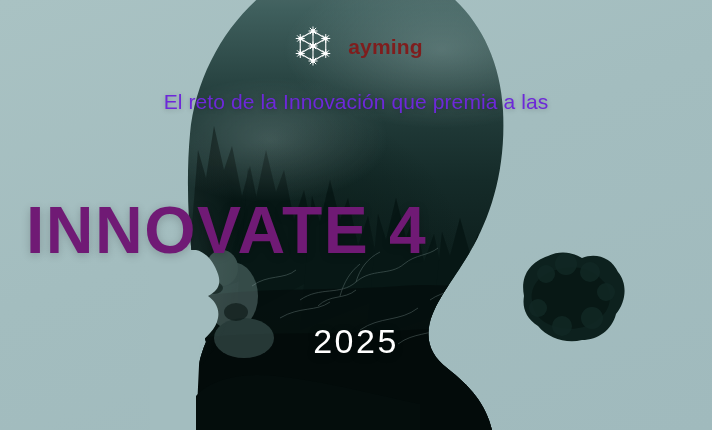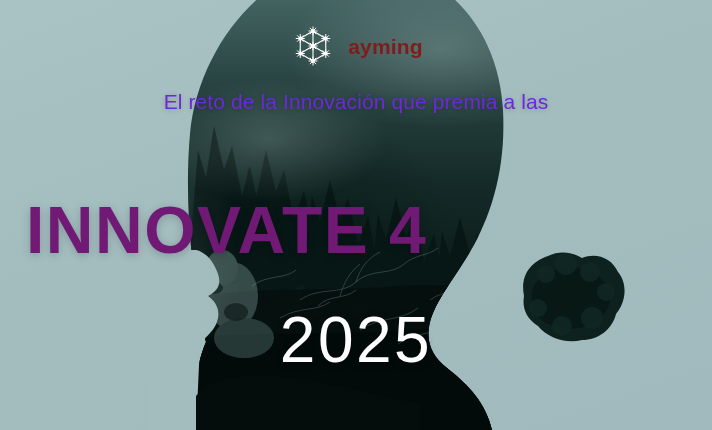--- a/index.html
+++ b/index.html
@@ -111,24 +111,24 @@
     text-shadow: 0 2px 10px rgba(0,0,0,.20);
     margin-top: 36px;
   }
   .headline .l1, .headline .l2 { display: block; }
   .headline .l2 { letter-spacing: 1.2px; }
 
   
   .year {
     position: absolute;
     left: 50%;
-    top: 308px;
+    top: 324px;
     transform: translateX(-50%);
     color: #ffffff;
-    font-size: 64px;
+    font-size: 34px;
     font-weight: 300;
     letter-spacing: 2.5px;
     line-height: 1;
     text-shadow: 0 2px 9px rgba(0,0,0,.30);
   }
 </style>
 </head>
 <body>
 
 <div id="poster">

